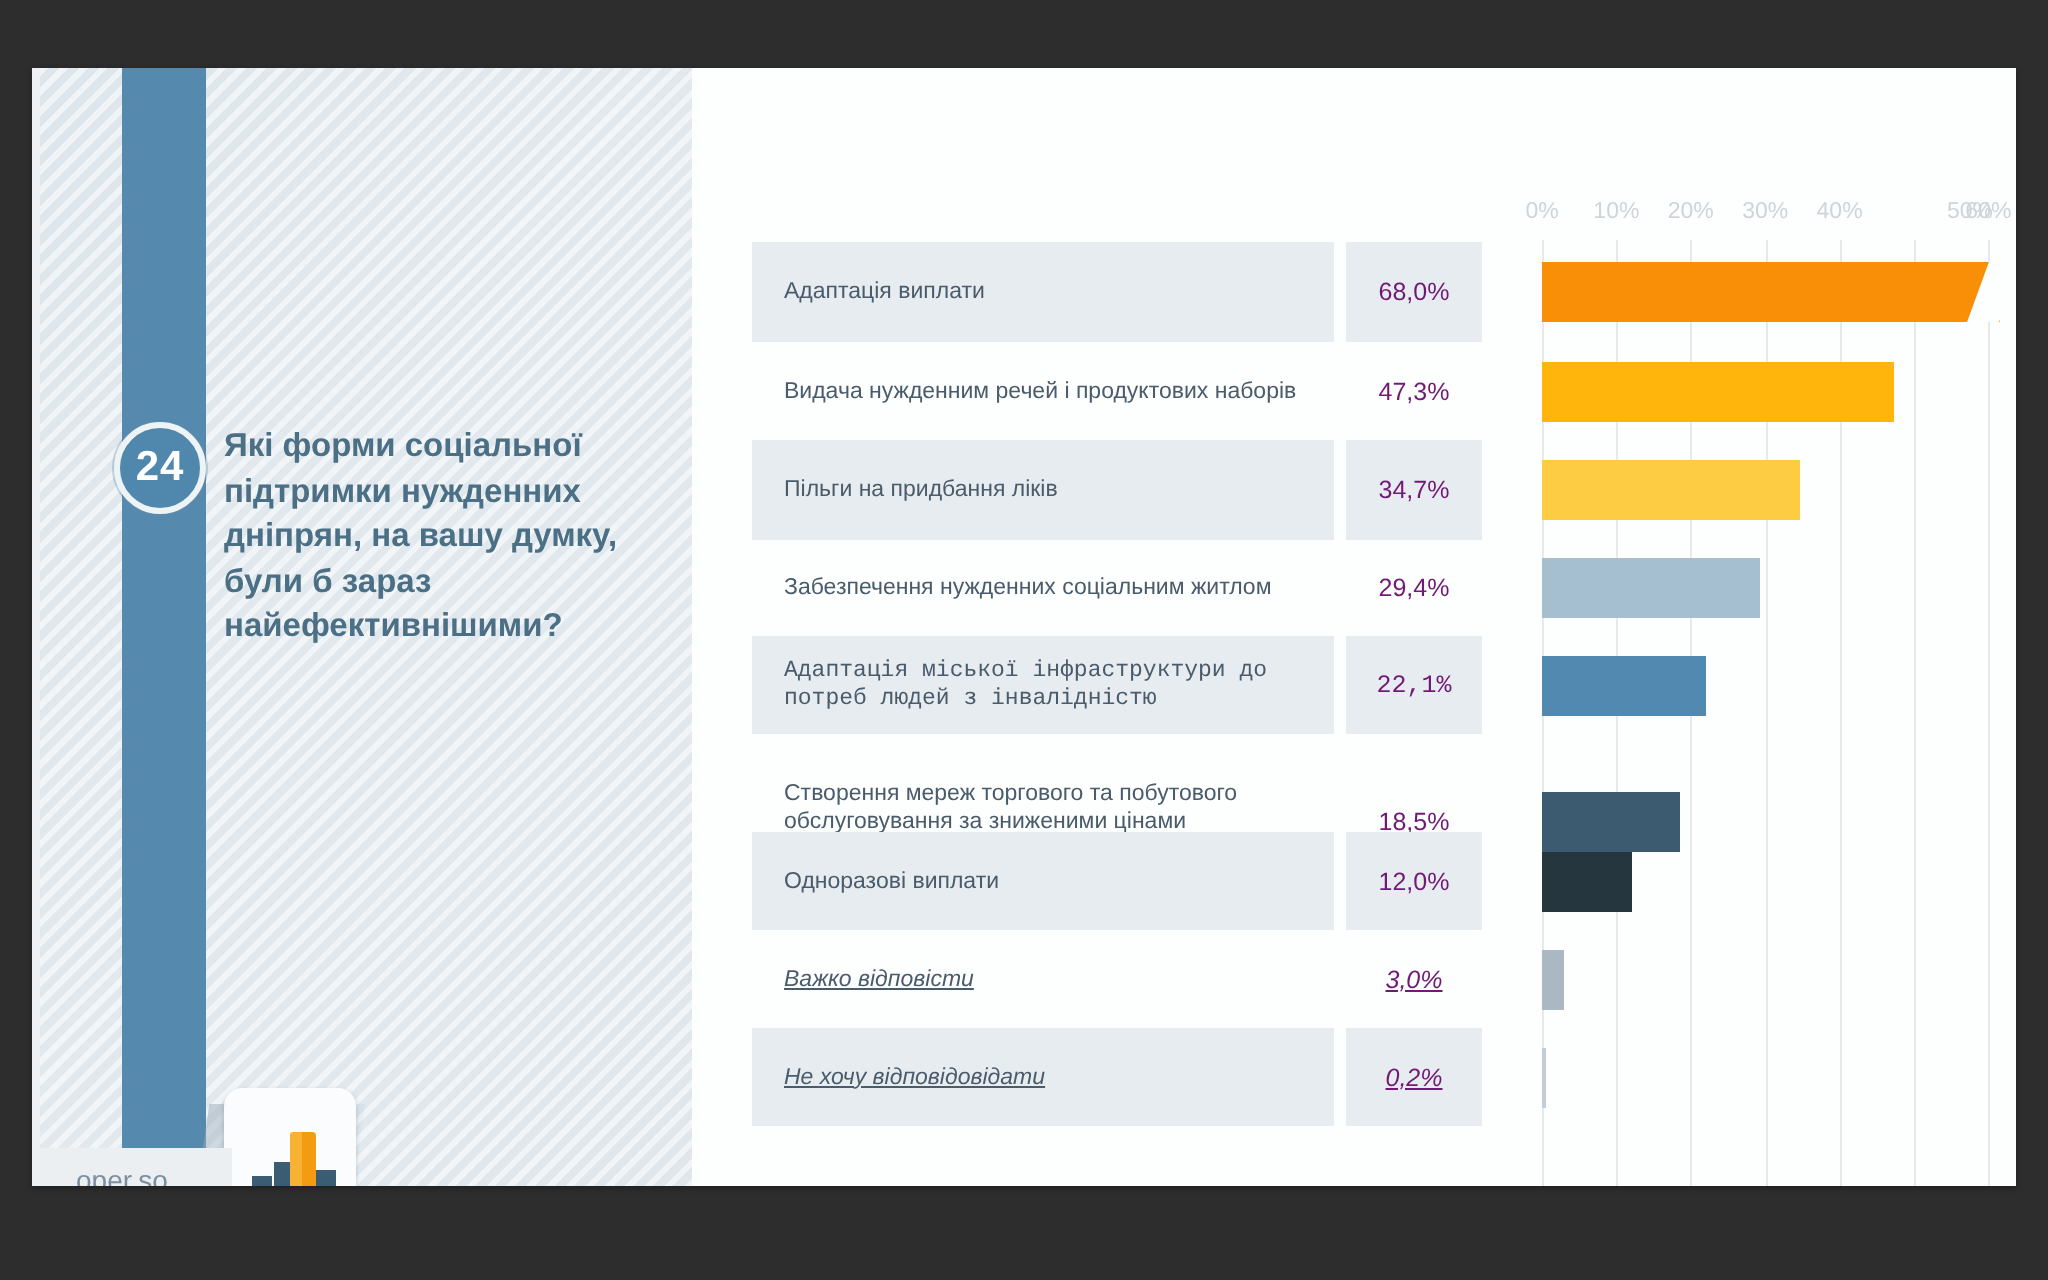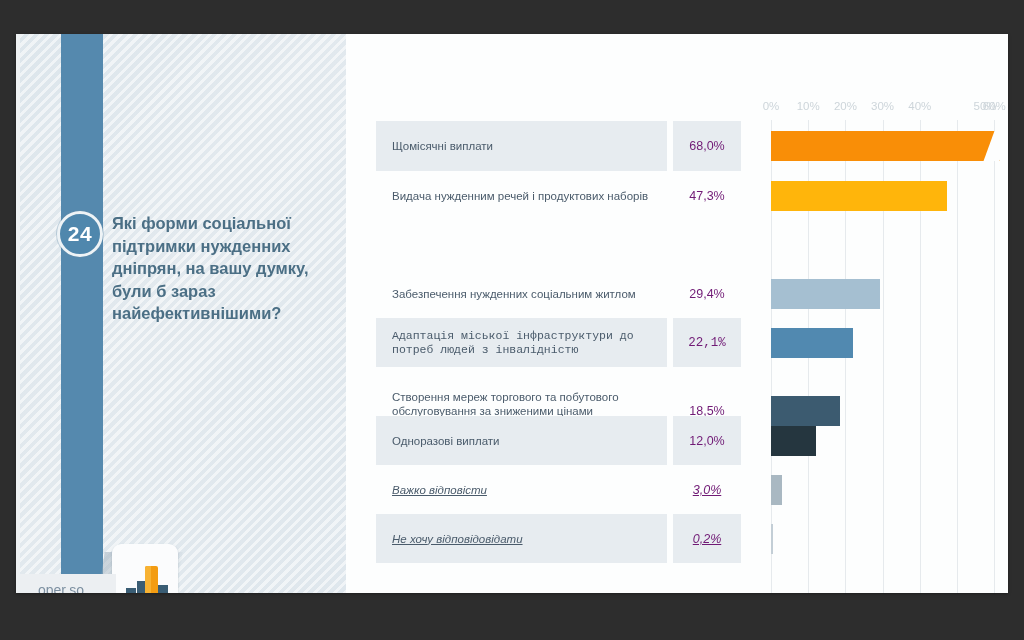--- a/index.html
+++ b/index.html
@@ -198,37 +198,46 @@
           <div class="axis-tick" style="left: 448.2px;">10%</div>
           <div class="axis-tick" style="left: 485.4px;">20%</div>
           <div class="axis-tick" style="left: 522.6px;">30%</div>
           <div class="axis-tick" style="left: 559.8px;">40%</div>
           <div class="axis-tick" style="left: 597px; margin-left: 28px;">50%</div>
           <div class="axis-tick" style="left: 634.2px;">60%</div>
         </div>
       <div id="rows">
           <div class="row shaded" style="top: 87px; height: 50px;">
             <div class="row-label">
-              <span>Щомісячні виплати</span>
+              <span>Адаптація виплати</span>
             </div>
             <div class="row-value">
               <span>68,0%</span>
             </div>
             <div class="bar" style="background: rgb(249, 142, 7); left: 411px; top: 10px; width: 228.78px;">
               <div class="bar-break" style="left: 217.62px;"></div>
             </div>
           </div>
           <div class="row" style="top: 137px; height: 49px;">
             <div class="row-label">
               <span>Видача нужденним речей і продуктових наборів</span>
             </div>
             <div class="row-value">
               <span>47,3%</span>
             </div>
             <div class="bar" style="background: rgb(255, 181, 11); left: 411px; top: 10px; width: 175.956px;"></div>
+          </div>
+          <div class="row shaded" style="top: 186px; height: 50px;">
+            <div class="row-label">
+              <span>Пільги на придбання ліків</span>
+            </div>
+            <div class="row-value">
+              <span>34,7%</span>
+            </div>
+            <div class="bar" style="background: rgb(253, 204, 67); left: 411px; top: 10px; width: 129.084px;"></div>
           </div>
           <div class="row" style="top: 235px; height: 49px;">
             <div class="row-label">
               <span>Забезпечення нужденних соціальним житлом</span>
             </div>
             <div class="row-value">
               <span>29,4%</span>
             </div>
             <div class="bar" style="background: rgb(165, 191, 209); left: 411px; top: 10px; width: 109.368px;"></div>
           </div>

